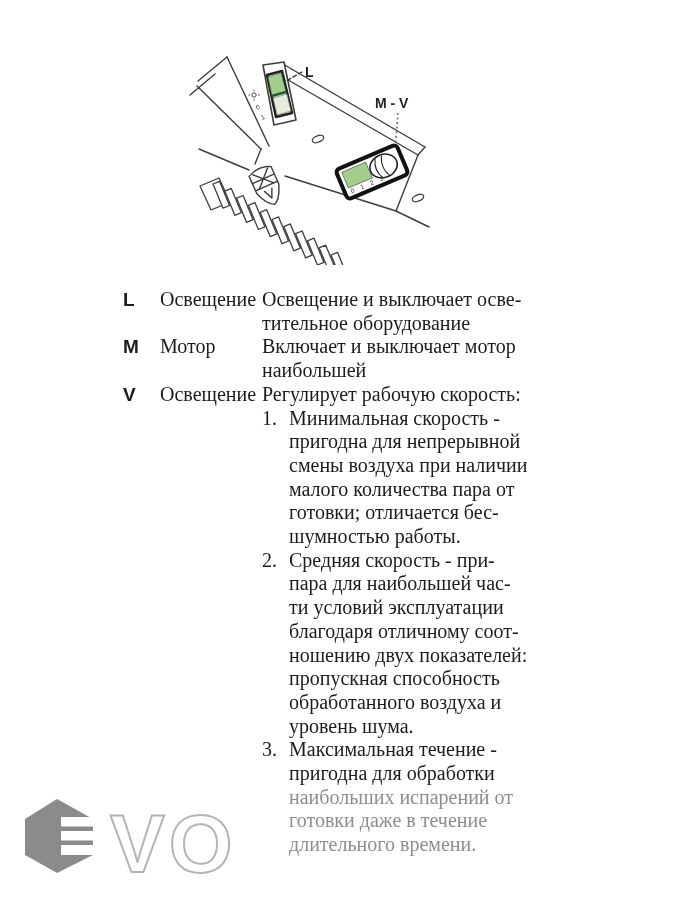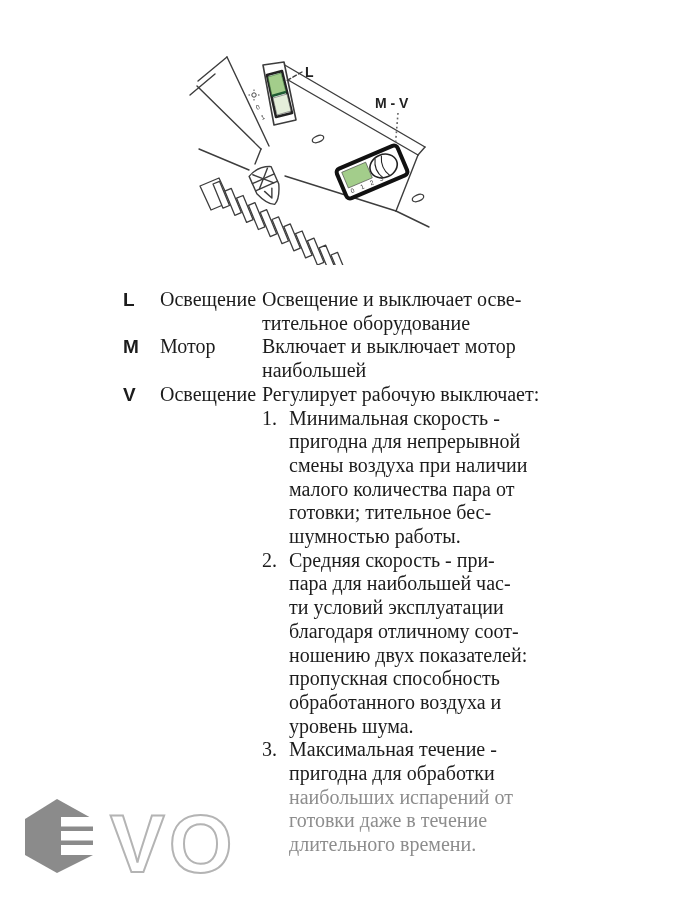--- a/index.html
+++ b/index.html
@@ -130,31 +130,31 @@
     <div class="ctl-row">
       <span class="ctl-key">M</span>
       <span class="ctl-term">Мотор</span>
       <span class="pre">Включает и выключает мотор
 наибольшей</span>
     </div>
 
     <div class="ctl-row">
       <span class="ctl-key">V</span>
       <span class="ctl-term">Освещение</span>
-      <span class="pre">Регулирует рабочую выключает:</span>
+      <span class="pre">Регулирует рабочую скорость:</span>
     </div>
 
     <div class="speed-list">
       <div class="speed-item">
         <span class="speed-num">1.</span>
         <span class="speed-text pre">Минимальная скорость -
 пригодна для непрерывной
 смены воздуха при наличии
 малого количества пара от
-готовки; тительное бес-
+готовки; отличается бес-
 шумностью работы.</span>
       </div>
       <div class="speed-item">
         <span class="speed-num">2.</span>
         <span class="speed-text pre">Средняя скорость - при-
 пара для наибольшей час-
 ти условий эксплуатации
 благодаря отличному соот-
 ношению двух показателей:
 пропускная способность

